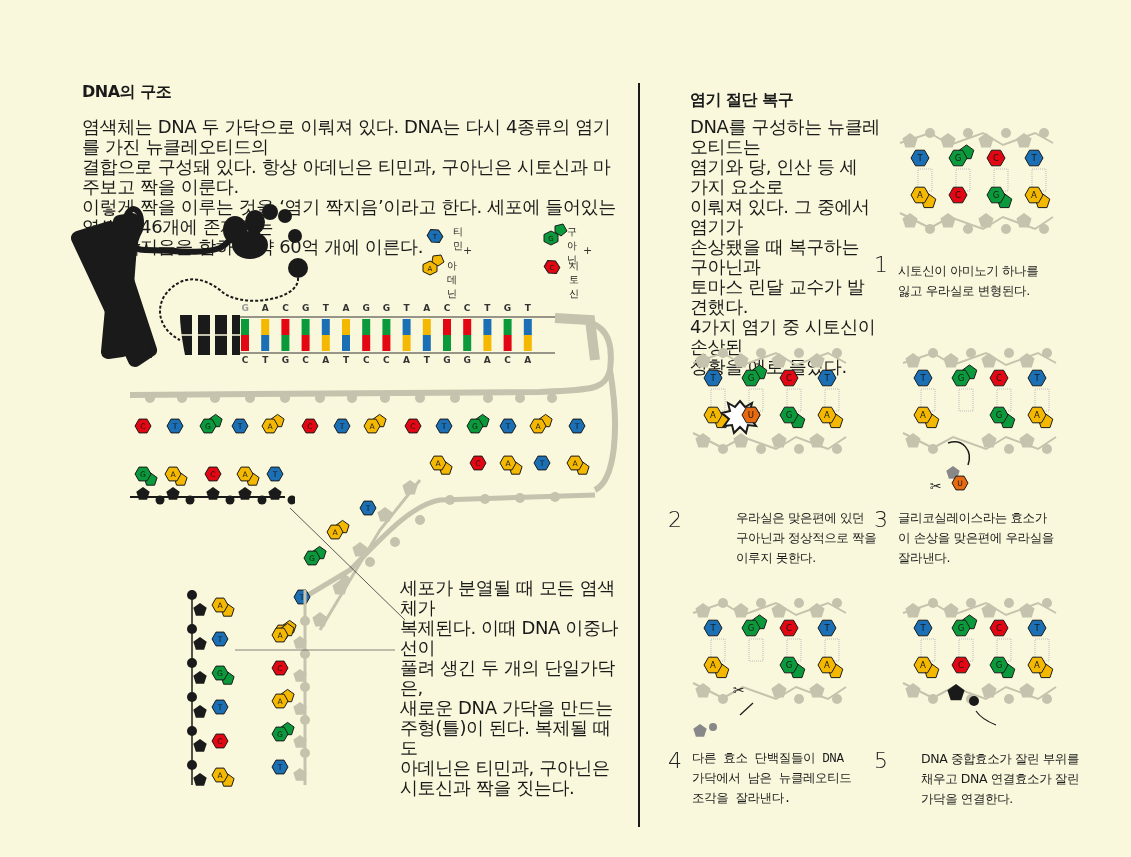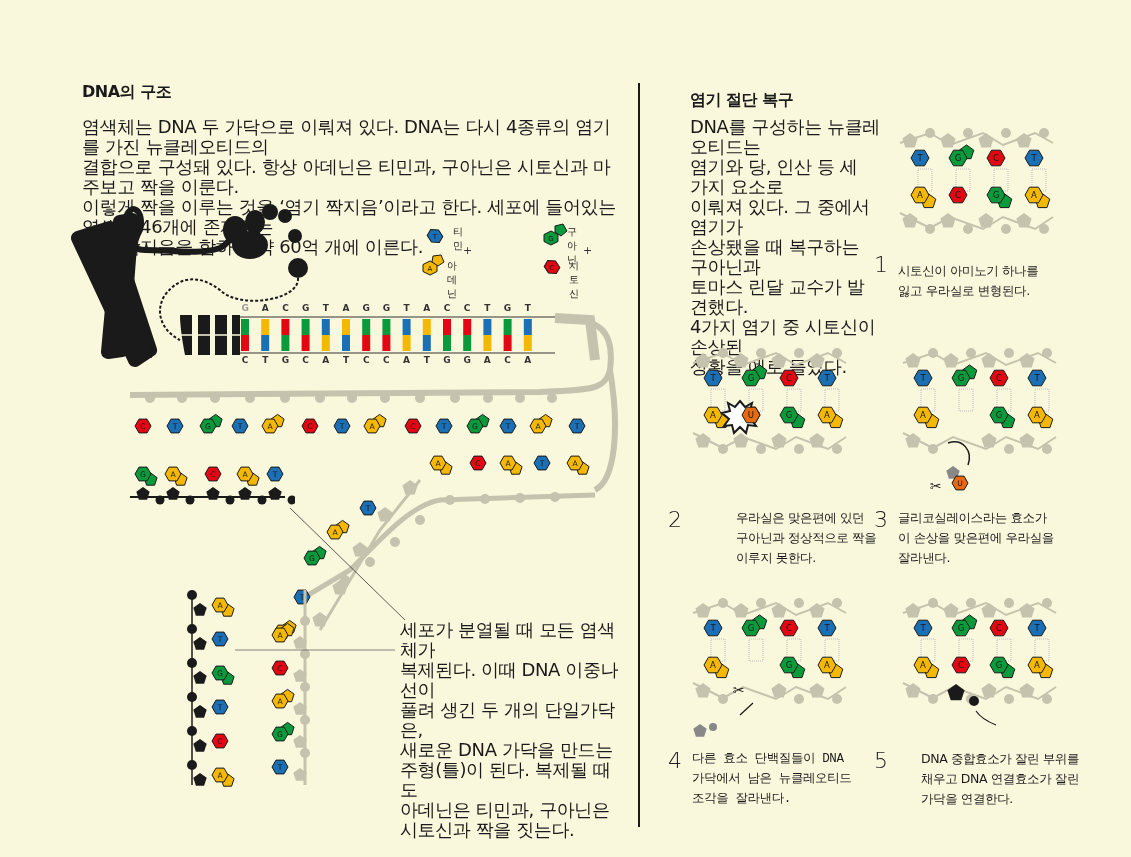--- a/index.html
+++ b/index.html
@@ -418,21 +418,21 @@
   </svg>
   <span class="abs legend-label" style="left:142px;top:-7px;">구아닌</span>
   <span class="abs plus" style="left:158px;top:12px;">+</span>
   <svg class="abs" style="left:117px;top:25px;" width="20" height="20">
     <polygon points="10,3 17,6.5 17,13.5 10,17 3,13.5 3,6.5" transform="rotate(30 10 10)" fill="#e30613" stroke="#1a1a1a" stroke-width="1"></polygon>
     <text x="10" y="13" text-anchor="middle" font-size="7" fill="#1a1a1a">C</text>
   </svg>
   <span class="abs legend-label" style="left:144px;top:27px;">시토신</span>
 </div>
 
-<div class="abs body-text" style="left:400px;top:620px;width:220px;">세포가 분열될 때 모든 염색체가
+<div class="abs body-text" style="left:400px;top:578px;width:220px;">세포가 분열될 때 모든 염색체가
 복제된다. 이때 DNA 이중나선이
 풀려 생긴 두 개의 단일가닥은,
 새로운 DNA 가닥을 만드는
 주형(틀)이 된다. 복제될 때도
 아데닌은 티민과, 구아닌은
 시토신과 짝을 짓는다.</div>
 
 <div class="abs divider"></div>
 
 <div class="abs title" style="left:690px;top:90px;text-align:right;">염기 절단 복구</div>

